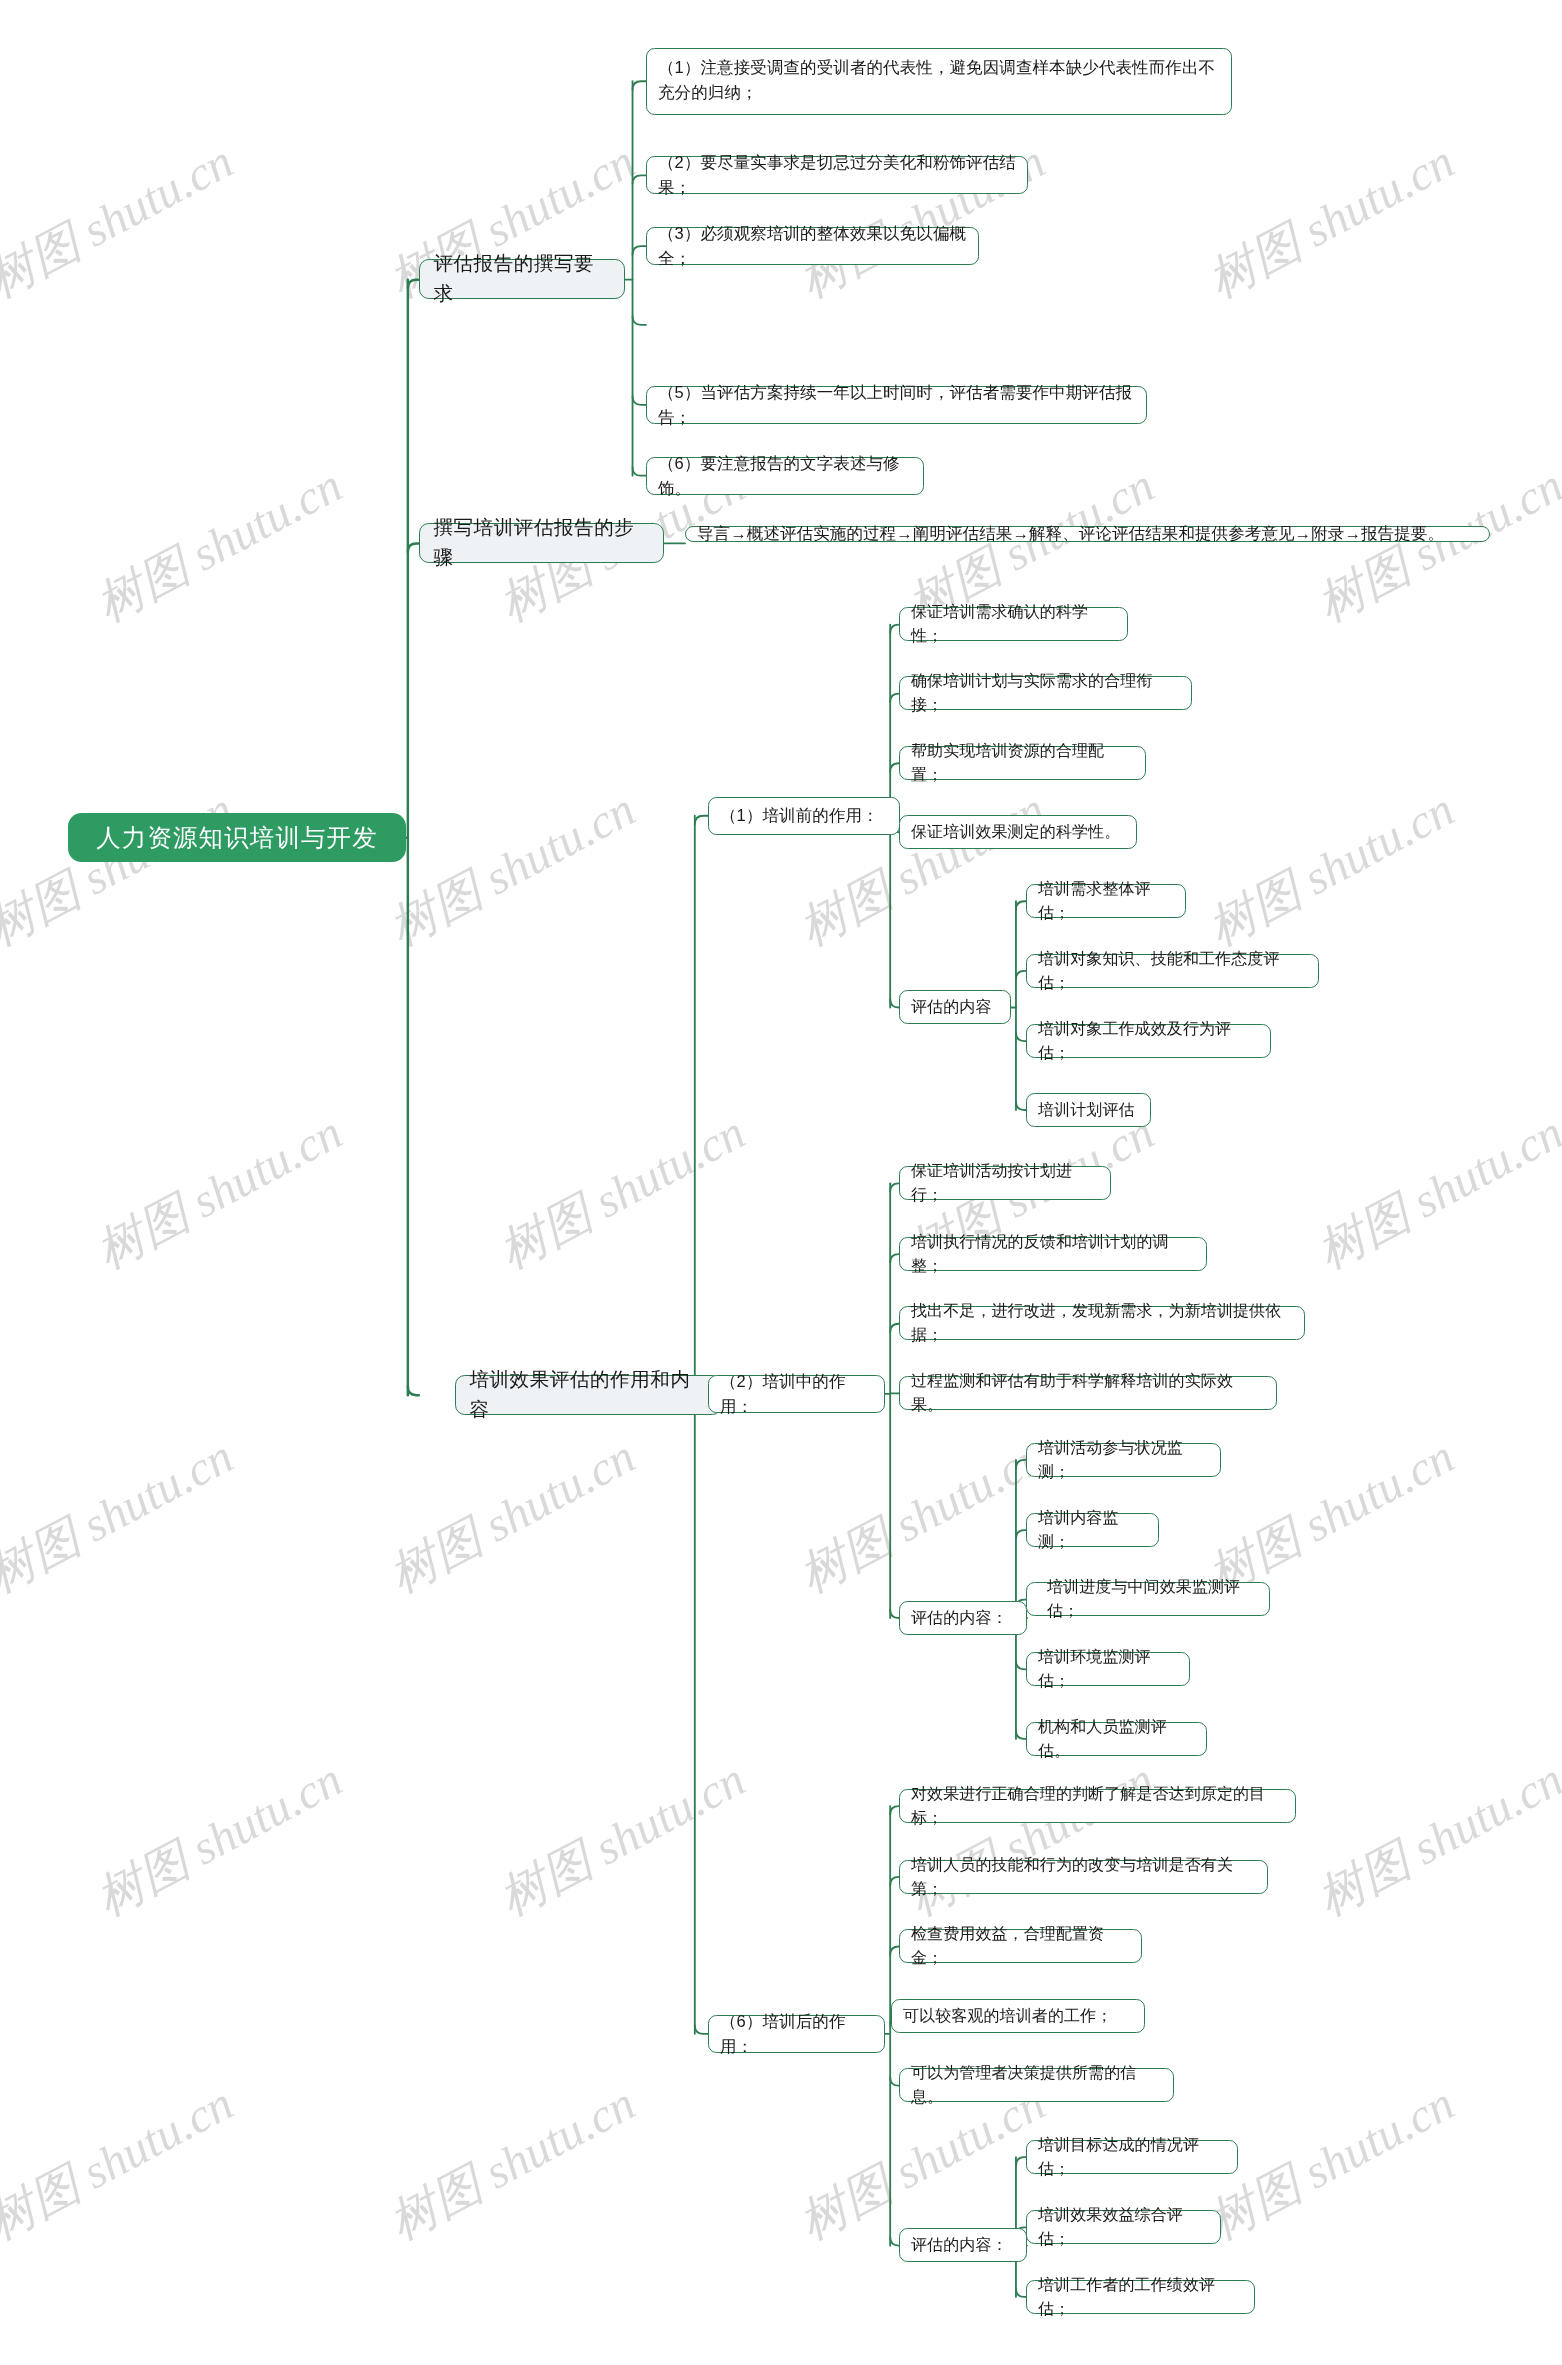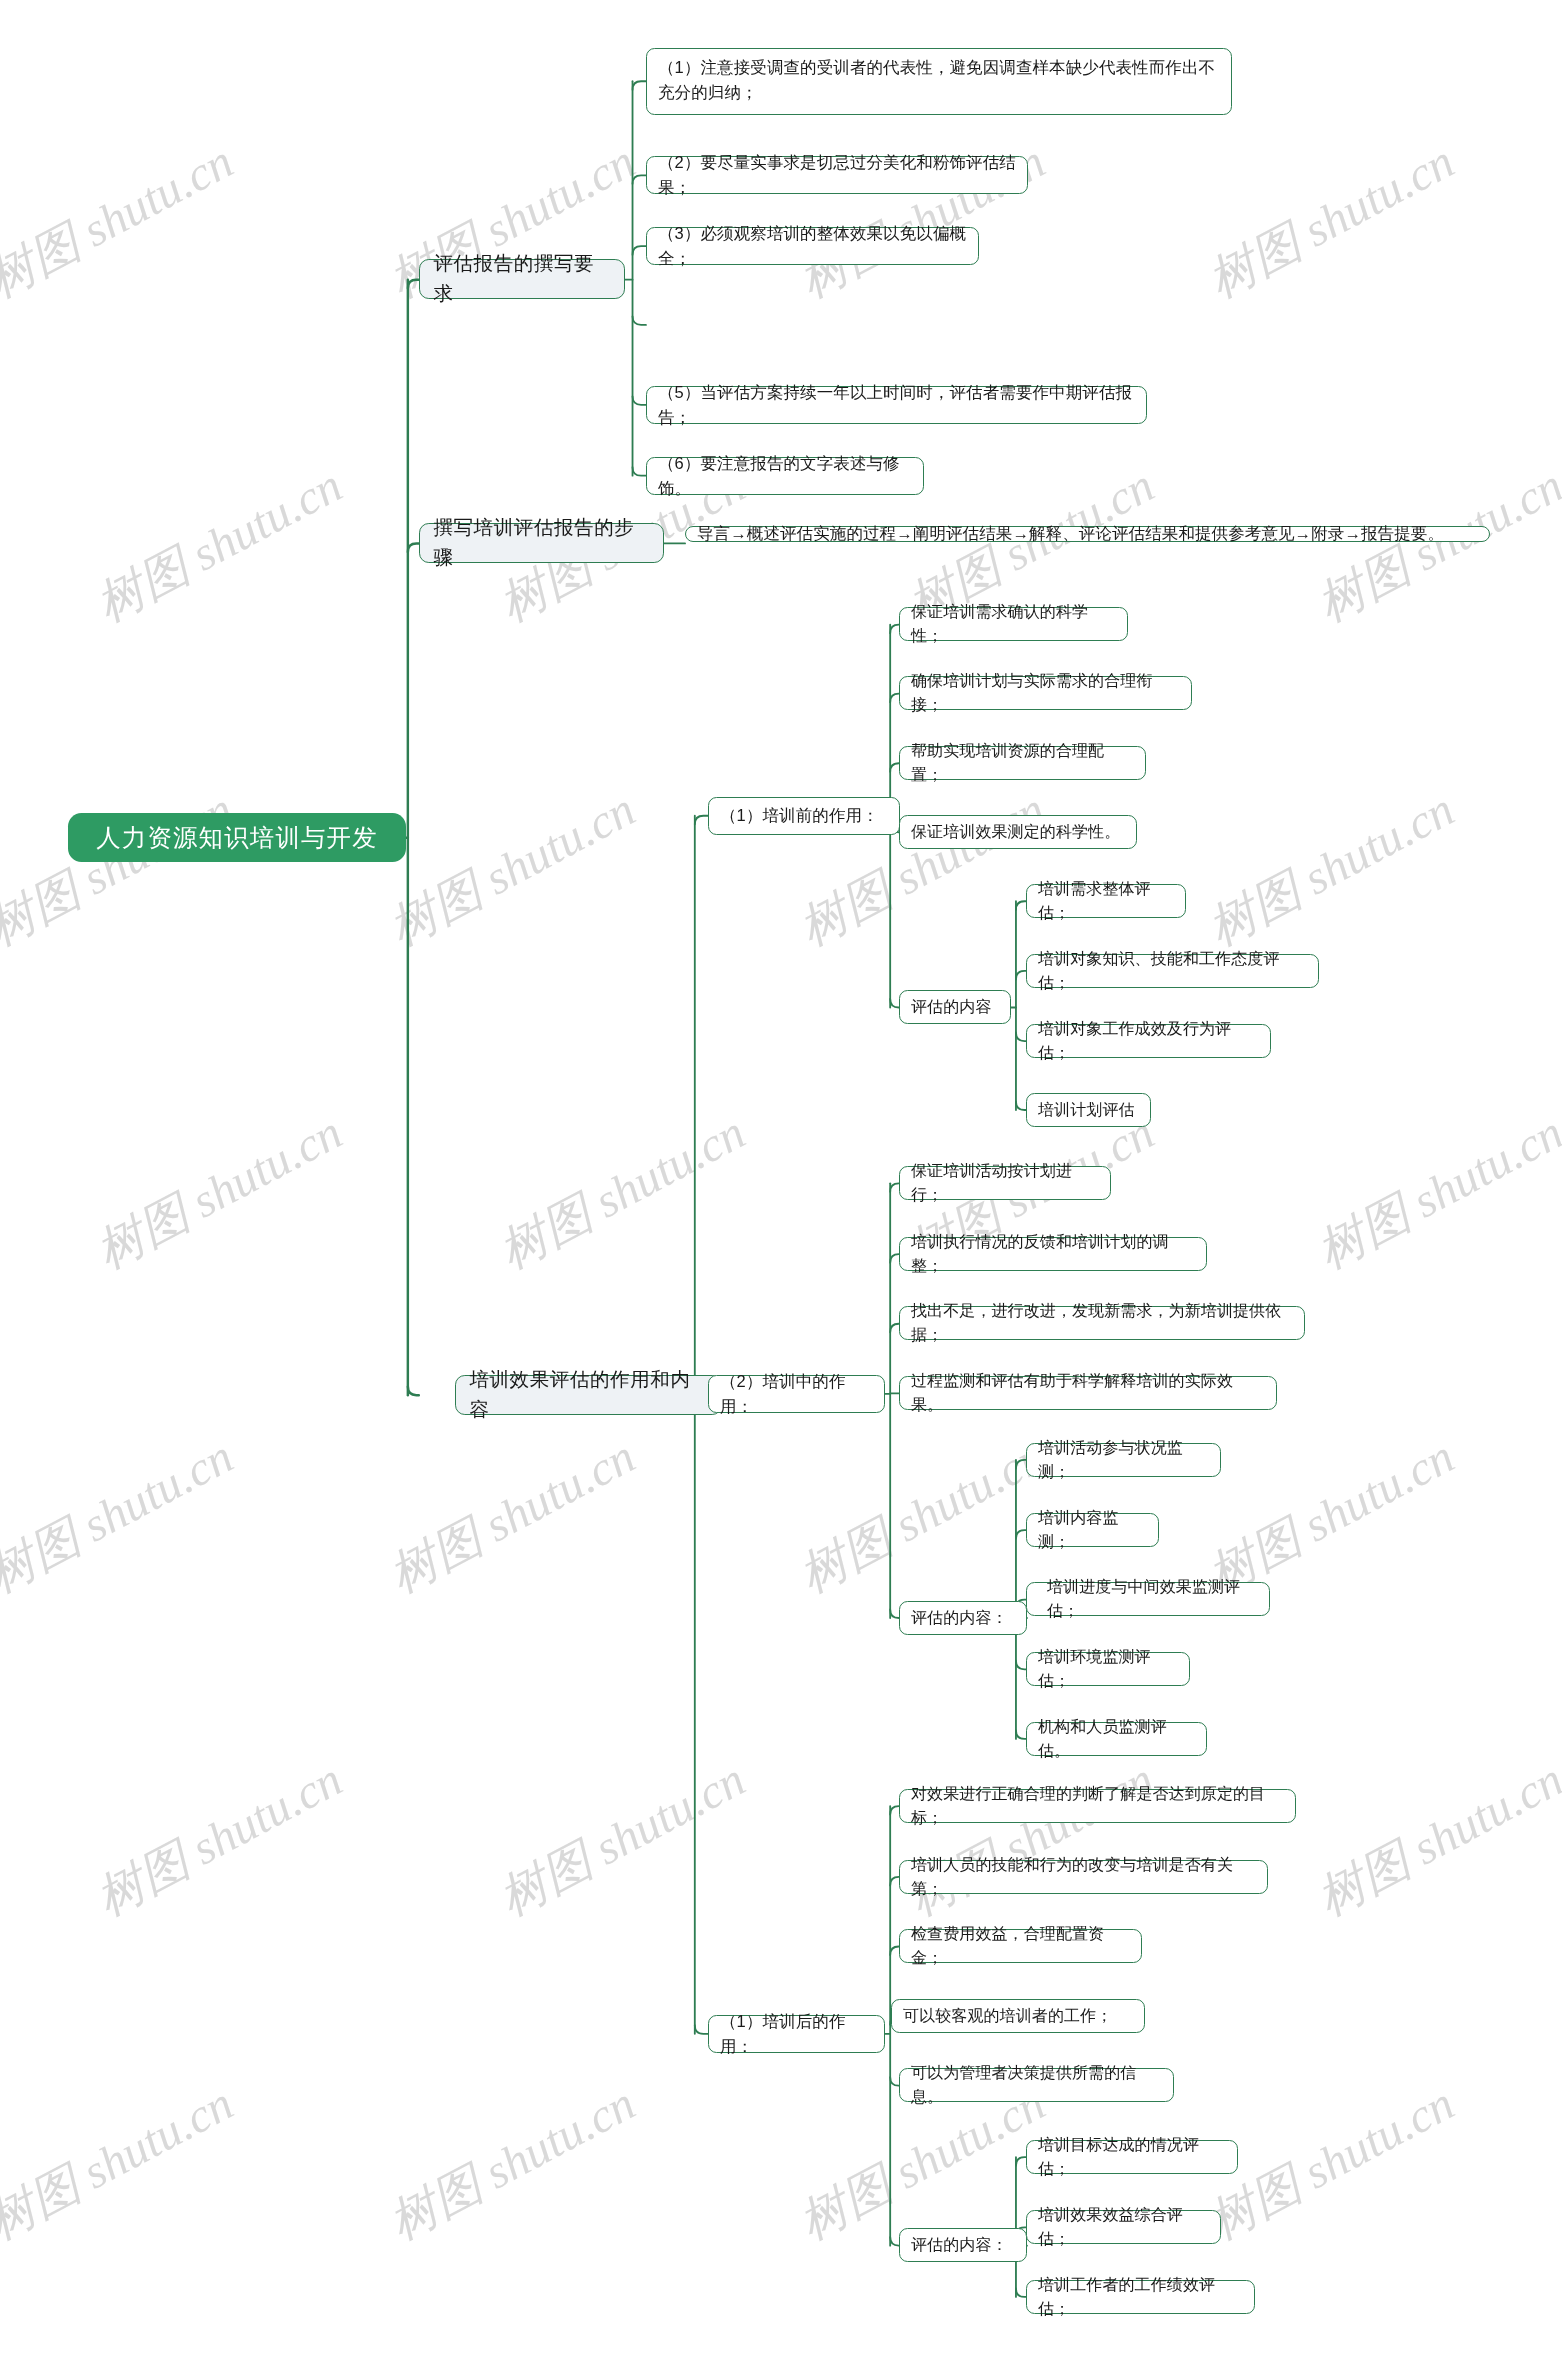--- a/index.html
+++ b/index.html
@@ -285,21 +285,21 @@
     <span class="txt">培训进度与中间效果监测评估；</span>
   </div>
   <div class="node lvl4" id="n-g2c5d" style="left: 1026px; top: 1652px; width: 164px; height: 34px;">
     <span class="txt">培训环境监测评估；</span>
   </div>
   <div class="node lvl4" id="n-g2c5e" style="left: 1026px; top: 1722px; width: 181px; height: 34px;">
     <span class="txt">机构和人员监测评估。</span>
   </div>
 
   <div class="node lvl3" id="n-g3" style="left: 708px; top: 2015px; width: 177px; height: 38px;">
-    <span class="txt">（1）培训后的作用：</span>
+    <span class="txt">（6）培训后的作用：</span>
   </div>
   <div class="node lvl4" id="n-g3c1" style="left: 899px; top: 1789px; width: 397px; height: 34px;">
     <span class="txt">对效果进行正确合理的判断了解是否达到原定的目标；</span>
   </div>
   <div class="node lvl4" id="n-g3c2" style="left: 899px; top: 1860px; width: 369px; height: 34px;">
     <span class="txt">培训人员的技能和行为的改变与培训是否有关第；</span>
   </div>
   <div class="node lvl4" id="n-g3c3" style="left: 899px; top: 1929px; width: 243px; height: 34px;">
     <span class="txt">检查费用效益，合理配置资金；</span>
   </div>

